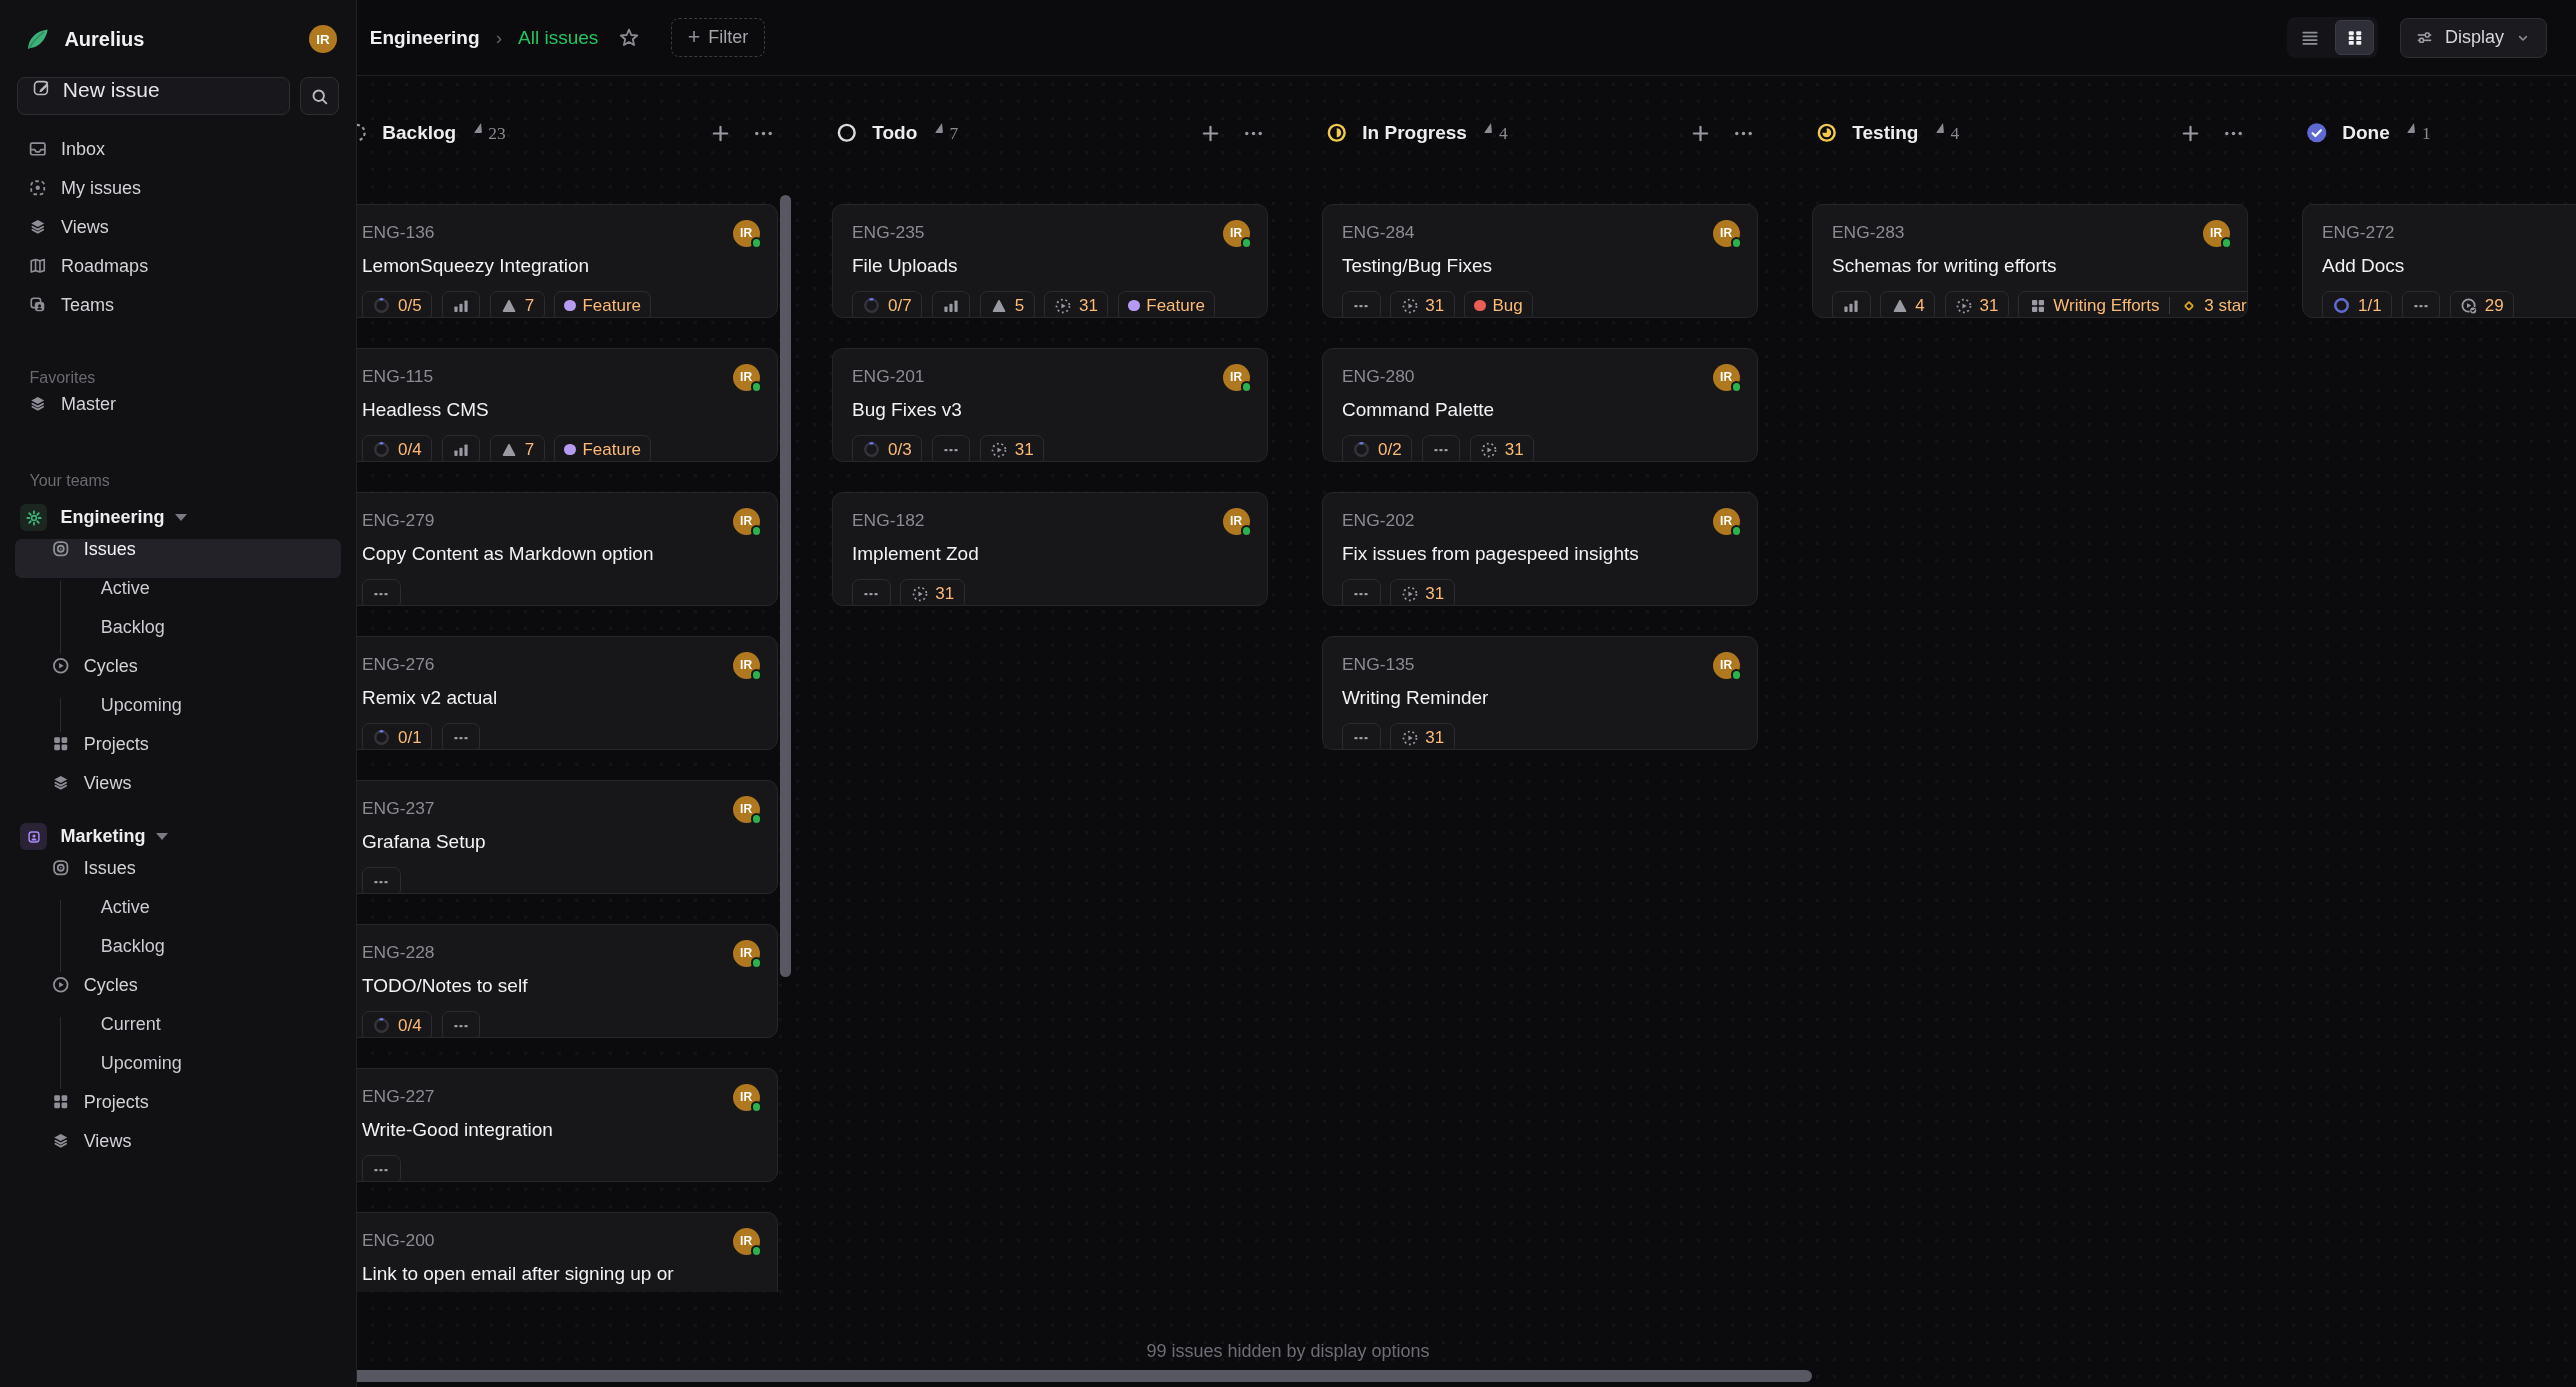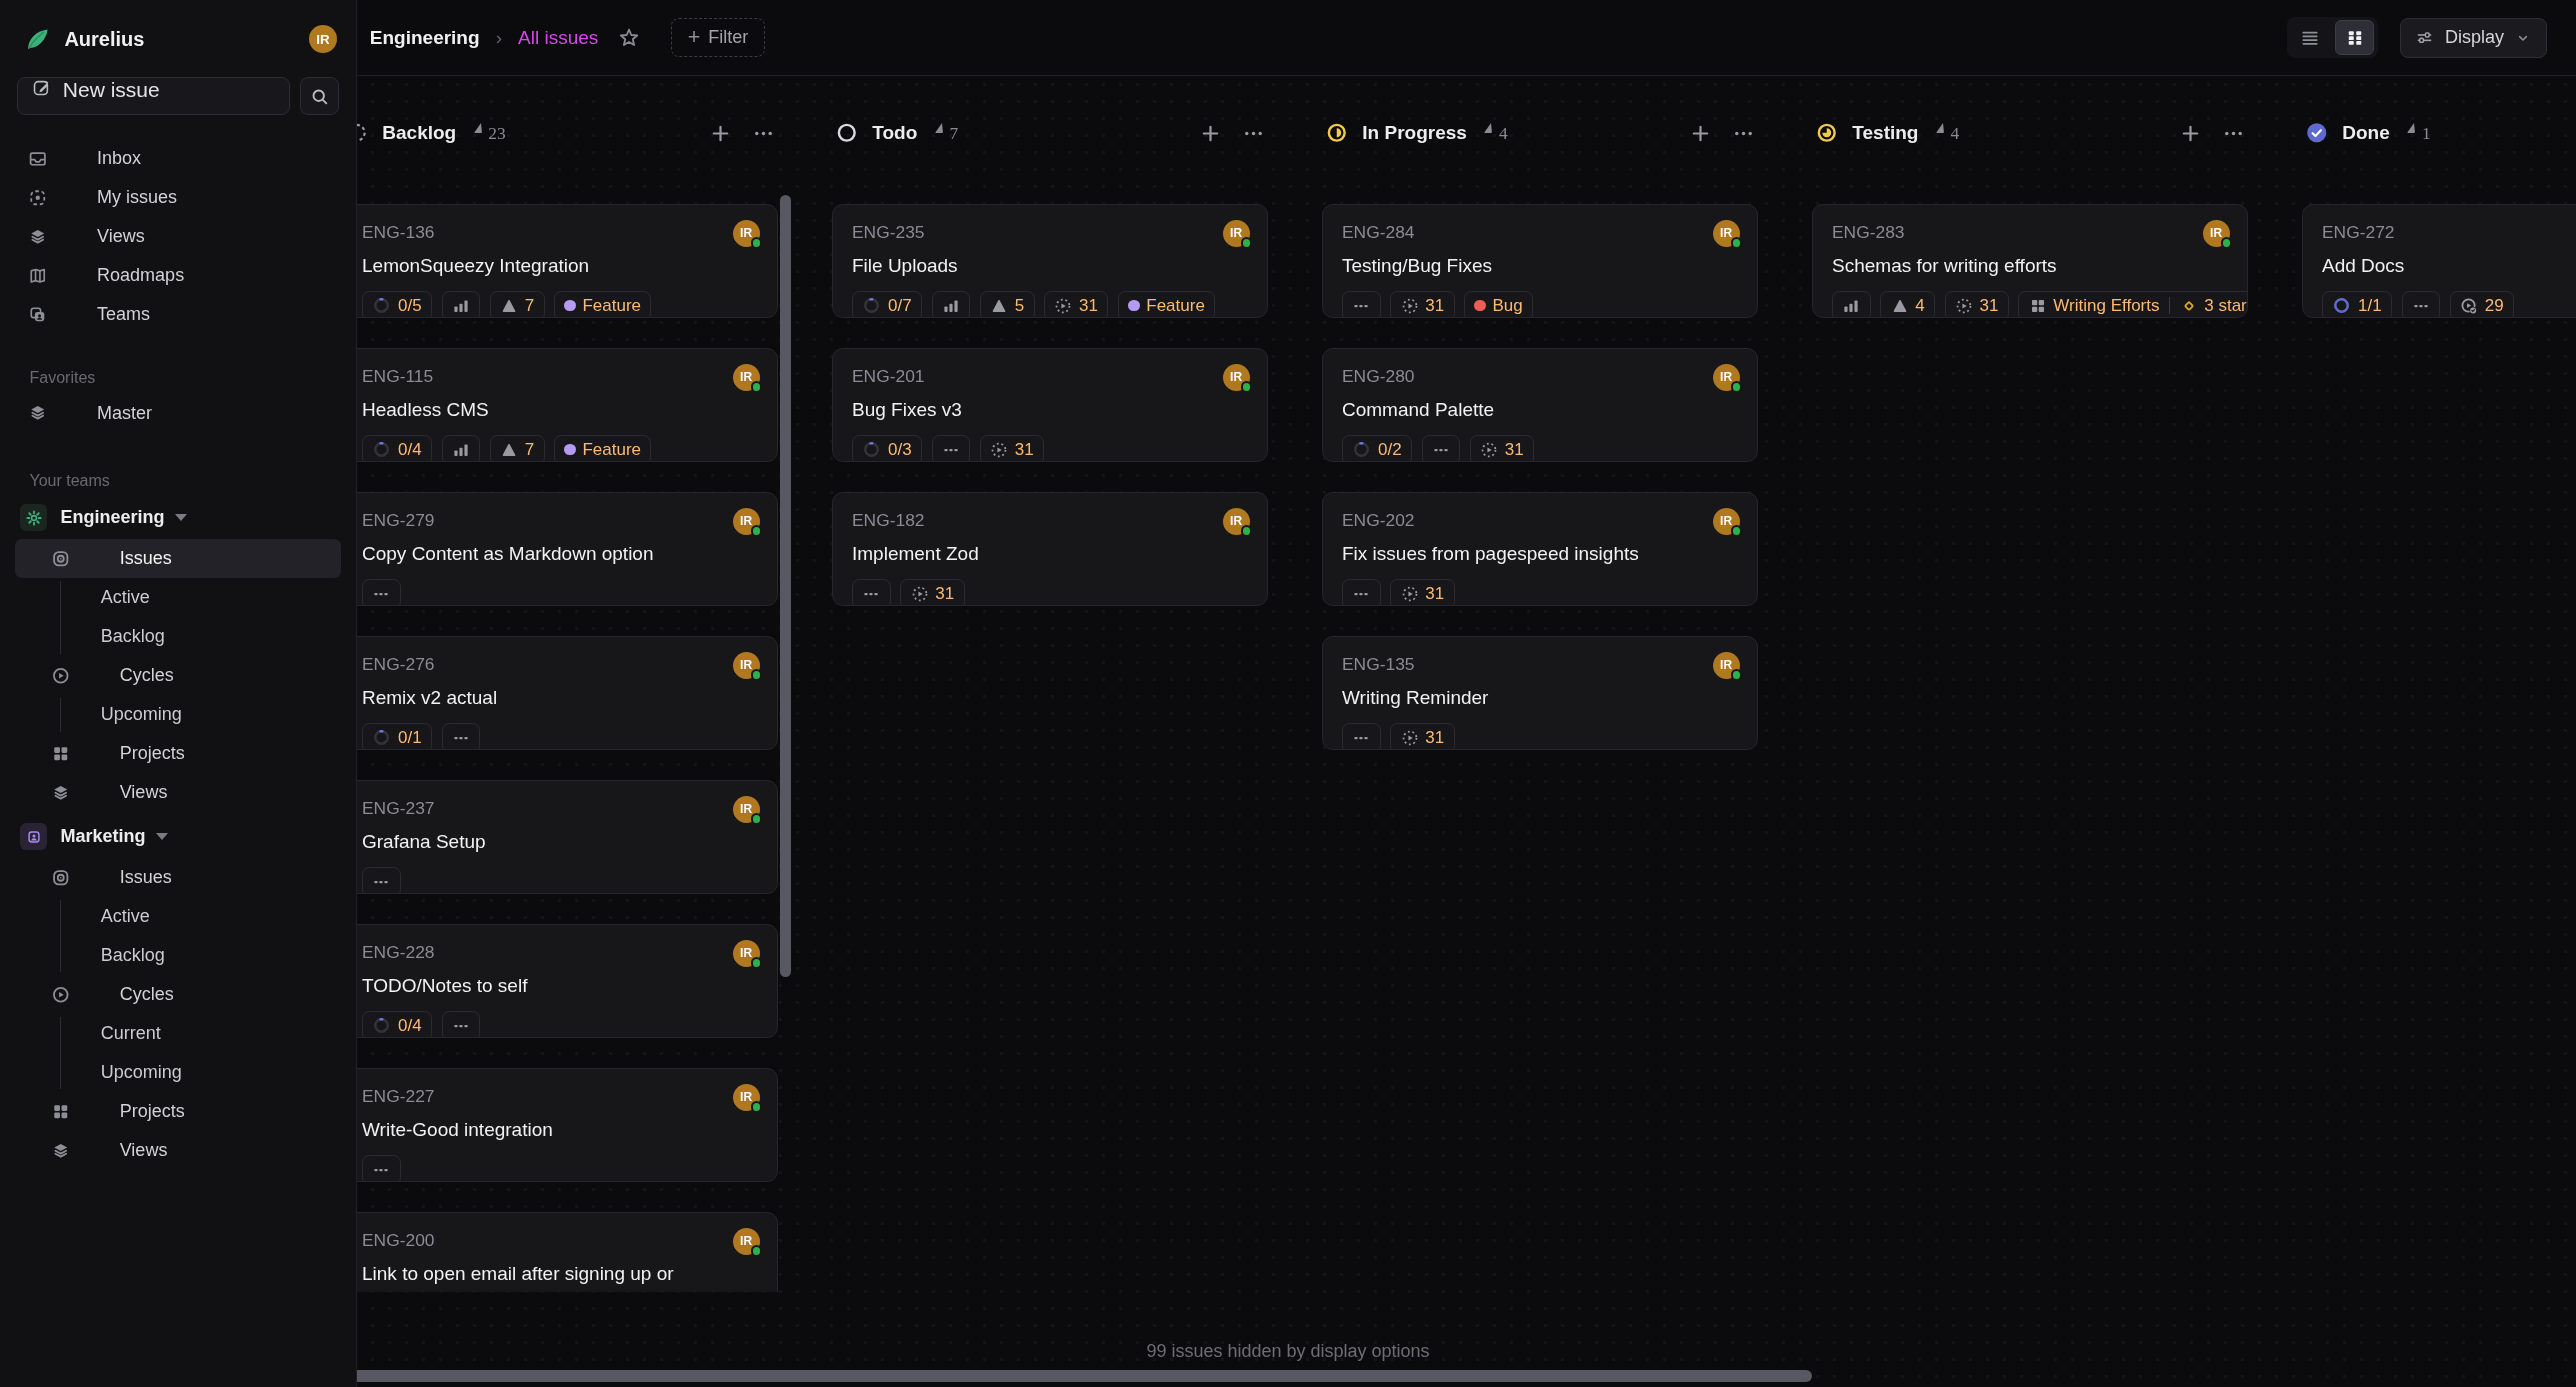--- a/index.html
+++ b/index.html
@@ -32,23 +32,22 @@
     color:#e4e4e8; font-size:21px; font-weight:500; cursor:pointer;
   }
   .btn-newissue .ic, .btn-search .ic { width:19px; height:19px; color:#b9b9c0; }
   .btn-search {
     width:39px; height:38px; background:#18181c; border:0.7px solid #2c2c33; border-radius:8px;
     display:flex; align-items:center; justify-content:center; color:#b9b9c0; cursor:pointer;
   }
   .nav-block { margin-top:24px; }
   .srow {
     height:39px; margin:0 14.8px; border-radius:6.7px;
-    display:flex; align-items:center; font-size:18px; font-weight:500; color:#d2d2d7;
+    display:flex; font-size:18px; font-weight:500; color:#d2d2d7;
     cursor:pointer;
-    gap:36px;
   }
   .srow .ic { width:19.5px; height:19.5px; color:#8e8e97; margin-left:13.4px; margin-right:13.4px; flex:none; }
   .srow.sel { background:#222228; color:#f2f2f4; }
   .section-label { margin:35px 0 6.7px 29.5px; font-size:16px; font-weight:500; color:#69696f; }
   .section-label.teams-label { margin-top:39px; }
   .theader { height:43px; margin:2.7px 14.8px 0 14.8px; display:flex; align-items:center; cursor:pointer; }
   .team-icbox {
     width:27px; height:27px; border-radius:6px; margin-left:5.4px;
     display:flex; align-items:center; justify-content:center;
   }
@@ -77,21 +76,21 @@
     display:flex; align-items:center; padding:0 29.5px; gap:14.8px;
     border-bottom:0.7px solid #202025; background:#0b0b0d; z-index:4;
   }
   .crumb-team-icbox {
     width:29.5px; height:29.5px; border-radius:6.7px; background:#182019;
     display:flex; align-items:center; justify-content:center; color:#3cb179;
   }
   .crumb-team-icbox .ic { width:17.4px; height:17.4px; }
   .crumb-team { font-size:19px; font-weight:600; color:#f0f0f2; }
   .crumb-sep { font-size:19px; color:#64646c; margin:0 1.3px; }
-  .crumb-view { font-size:19px; color:#d946ef; }
+  .crumb-view { font-size:19px; color:#22c55e; }
   .star-btn { width:24px; height:24px; color:#8b8b94; margin-left:4px; cursor:pointer; }
   .filter-btn {
     margin-left:14.8px; height:39px; padding:0 16px; border:1.3px dashed #3a3a42; border-radius:8px;
     display:flex; align-items:center; gap:8px; color:#a4a4ac; font-size:18px; cursor:pointer;
     background:transparent;
   }
   .filter-plus { font-size:21.5px; line-height:1; color:#8e8e97; }
   .topbar-right { margin-left:auto; display:flex; align-items:center; gap:22px; }
   .view-toggle {
     display:flex; gap:5.4px; background:#141418; border-radius:8px; padding:3.4px;

